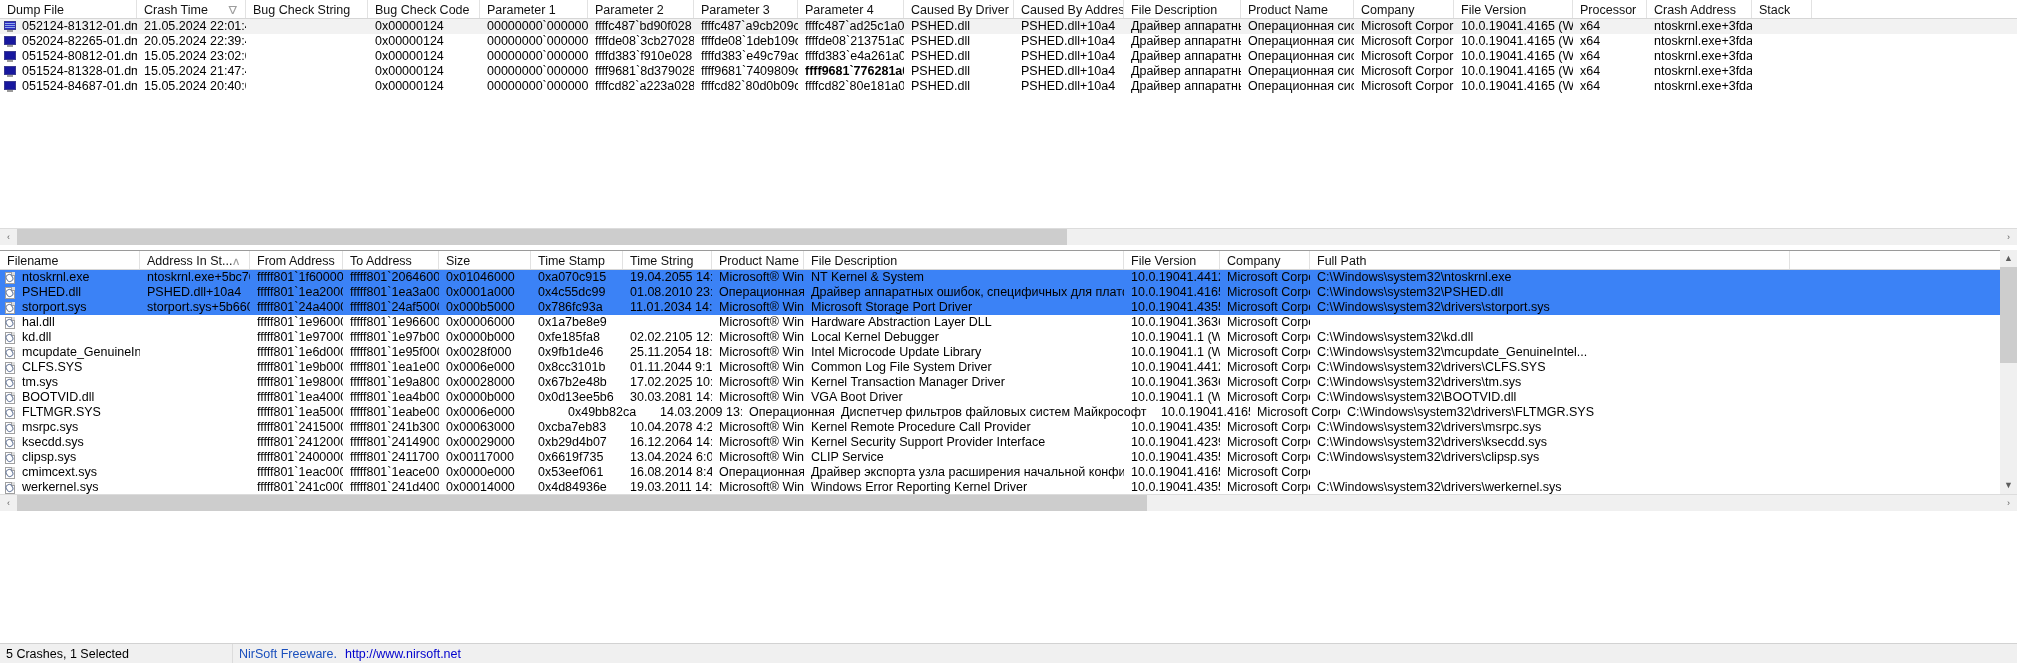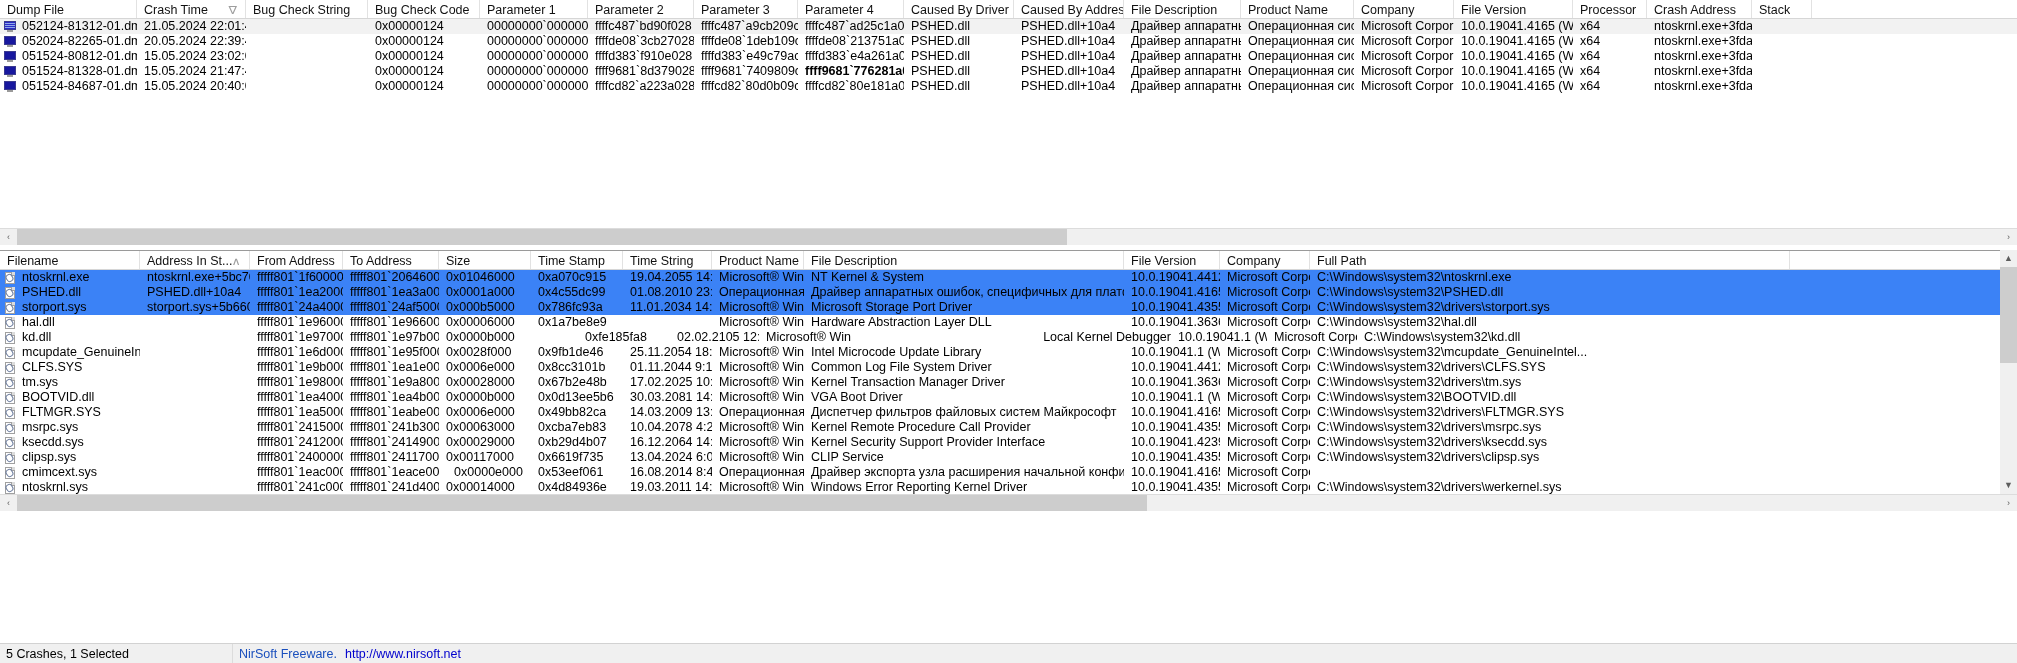--- a/index.html
+++ b/index.html
@@ -506,36 +506,35 @@
           <div class="cell" style="width: 110px;"></div>
           <div class="cell" style="width: 93px;">fffff801`1e960000</div>
           <div class="cell" style="width: 96px;">fffff801`1e966000</div>
           <div class="cell" style="width: 92px;">0x00006000</div>
           <div class="cell" style="width: 92px;">0x1a7be8e9</div>
           <div class="cell" style="width: 89px;"></div>
           <div class="cell" style="width: 92px;">Microsoft® Wind...</div>
           <div class="cell" style="width: 320px;">Hardware Abstraction Layer DLL</div>
           <div class="cell" style="width: 96px;">10.0.19041.3636 (W...</div>
           <div class="cell" style="width: 90px;">Microsoft Corpora...</div>
-          <div class="cell" style="width: 480px;">C:\Windows\system32\hal.dll</div>
         </div>
         <div class="row">
           <div class="cell first" style="width: 140px;"><span class="file-icon">
               <span class="page"></span>
               <span class="fold"></span>
               <span class="clip"></span>
             </span><span>kd.dll</span></div>
           <div class="cell" style="width: 110px;"></div>
           <div class="cell" style="width: 93px;">fffff801`1e970000</div>
           <div class="cell" style="width: 96px;">fffff801`1e97b000</div>
           <div class="cell" style="width: 92px;">0x0000b000</div>
-          <div class="cell" style="width: 92px; margin-left: 47px;">0xfe185fa8</div>
+          <div class="cell" style="width: 92px;">0xfe185fa8</div>
           <div class="cell" style="width: 89px;">02.02.2105 12:30:16</div>
           <div class="cell" style="width: 92px;">Microsoft® Wind...</div>
-          <div class="cell" style="width: 320px; text-align: right;">Local Kernel Debugger</div>
+          <div class="cell" style="width: 320px;">Local Kernel Debugger</div>
           <div class="cell" style="width: 96px;">10.0.19041.1 (WinB...</div>
           <div class="cell" style="width: 90px;">Microsoft Corpora...</div>
           <div class="cell" style="width: 480px;">C:\Windows\system32\kd.dll</div>
         </div>
         <div class="row">
           <div class="cell first" style="width: 140px;"><span class="file-icon">
               <span class="page"></span>
               <span class="fold"></span>
               <span class="clip"></span>
             </span><span>mcupdate_GenuineIntel.dll</span></div>
@@ -608,21 +607,21 @@
         <div class="row">
           <div class="cell first" style="width: 140px;"><span class="file-icon">
               <span class="page"></span>
               <span class="fold"></span>
               <span class="clip"></span>
             </span><span>FLTMGR.SYS</span></div>
           <div class="cell" style="width: 110px;"></div>
           <div class="cell" style="width: 93px;">fffff801`1ea50000</div>
           <div class="cell" style="width: 96px;">fffff801`1eabe000</div>
           <div class="cell" style="width: 92px;">0x0006e000</div>
-          <div class="cell" style="width: 92px;">0x49bb82ca</div>
+          <div class="cell" style="width: 92px; margin-left: 30px;">0x49bb82ca</div>
           <div class="cell" style="width: 89px;">14.03.2009 13:11:22</div>
           <div class="cell" style="width: 92px;">Операционная си...</div>
           <div class="cell" style="width: 320px;">Диспетчер фильтров файловых систем Майкрософт</div>
           <div class="cell" style="width: 96px;">10.0.19041.4165 (W...</div>
           <div class="cell" style="width: 90px;">Microsoft Corpora...</div>
           <div class="cell" style="width: 480px;">C:\Windows\system32\drivers\FLTMGR.SYS</div>
         </div>
         <div class="row">
           <div class="cell first" style="width: 140px;"><span class="file-icon">
               <span class="page"></span>
@@ -679,34 +678,34 @@
         </div>
         <div class="row">
           <div class="cell first" style="width: 140px;"><span class="file-icon">
               <span class="page"></span>
               <span class="fold"></span>
               <span class="clip"></span>
             </span><span>cmimcext.sys</span></div>
           <div class="cell" style="width: 110px;"></div>
           <div class="cell" style="width: 93px;">fffff801`1eac0000</div>
           <div class="cell" style="width: 96px;">fffff801`1eace000</div>
-          <div class="cell" style="width: 92px; text-align: center;">0x0000e000</div>
+          <div class="cell" style="width: 92px;">0x0000e000</div>
           <div class="cell" style="width: 92px;">0x53eef061</div>
           <div class="cell" style="width: 89px;">16.08.2014 8:47:13</div>
           <div class="cell" style="width: 92px;">Операционная си...</div>
           <div class="cell" style="width: 320px;">Драйвер экспорта узла расширения начальной конфигурации диспетч...</div>
           <div class="cell" style="width: 96px;">10.0.19041.4165 (W...</div>
           <div class="cell" style="width: 90px;">Microsoft Corpora...</div>
         </div>
         <div class="row">
           <div class="cell first" style="width: 140px;"><span class="file-icon">
               <span class="page"></span>
               <span class="fold"></span>
               <span class="clip"></span>
-            </span><span>ntoskrnl.sys</span></div>
+            </span><span>werkernel.sys</span></div>
           <div class="cell" style="width: 110px;"></div>
           <div class="cell" style="width: 93px;">fffff801`241c0000</div>
           <div class="cell" style="width: 96px;">fffff801`241d4000</div>
           <div class="cell" style="width: 92px;">0x00014000</div>
           <div class="cell" style="width: 92px;">0x4d84936e</div>
           <div class="cell" style="width: 89px;">19.03.2011 14:28:46</div>
           <div class="cell" style="width: 92px;">Microsoft® Wind...</div>
           <div class="cell" style="width: 320px;">Windows Error Reporting Kernel Driver</div>
           <div class="cell" style="width: 96px;">10.0.19041.4355 (W...</div>
           <div class="cell" style="width: 90px;">Microsoft Corpora...</div>

